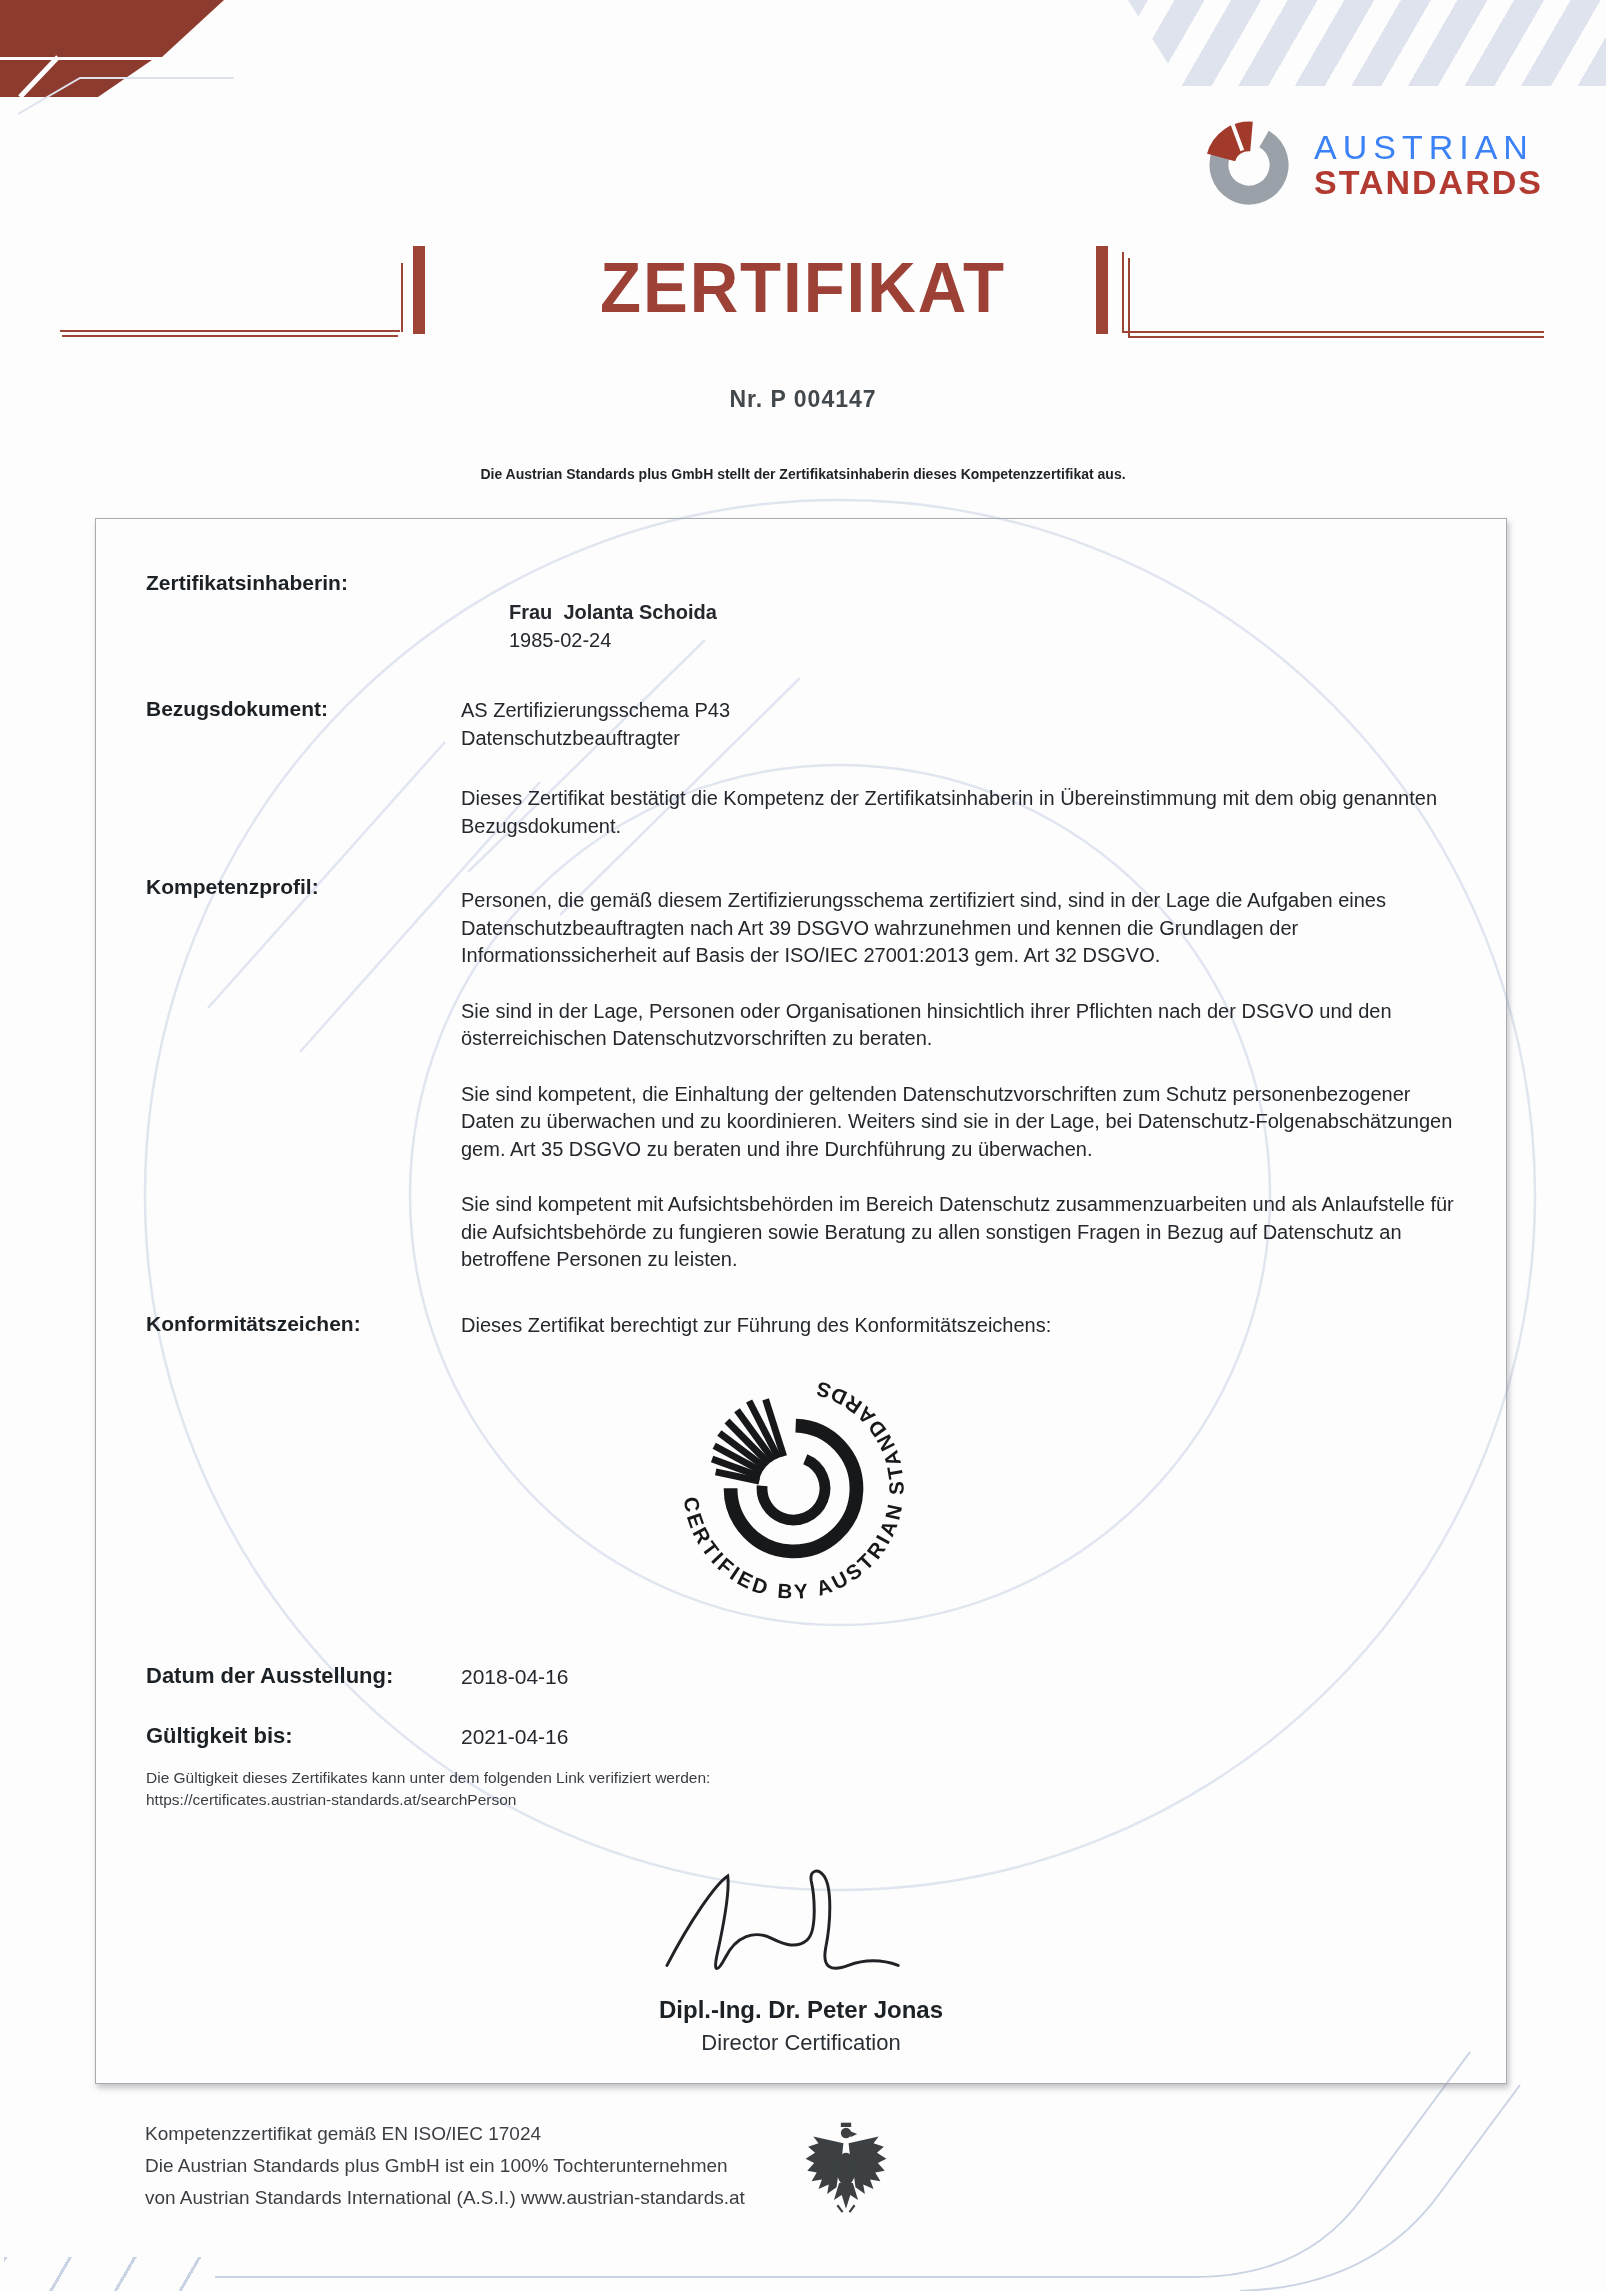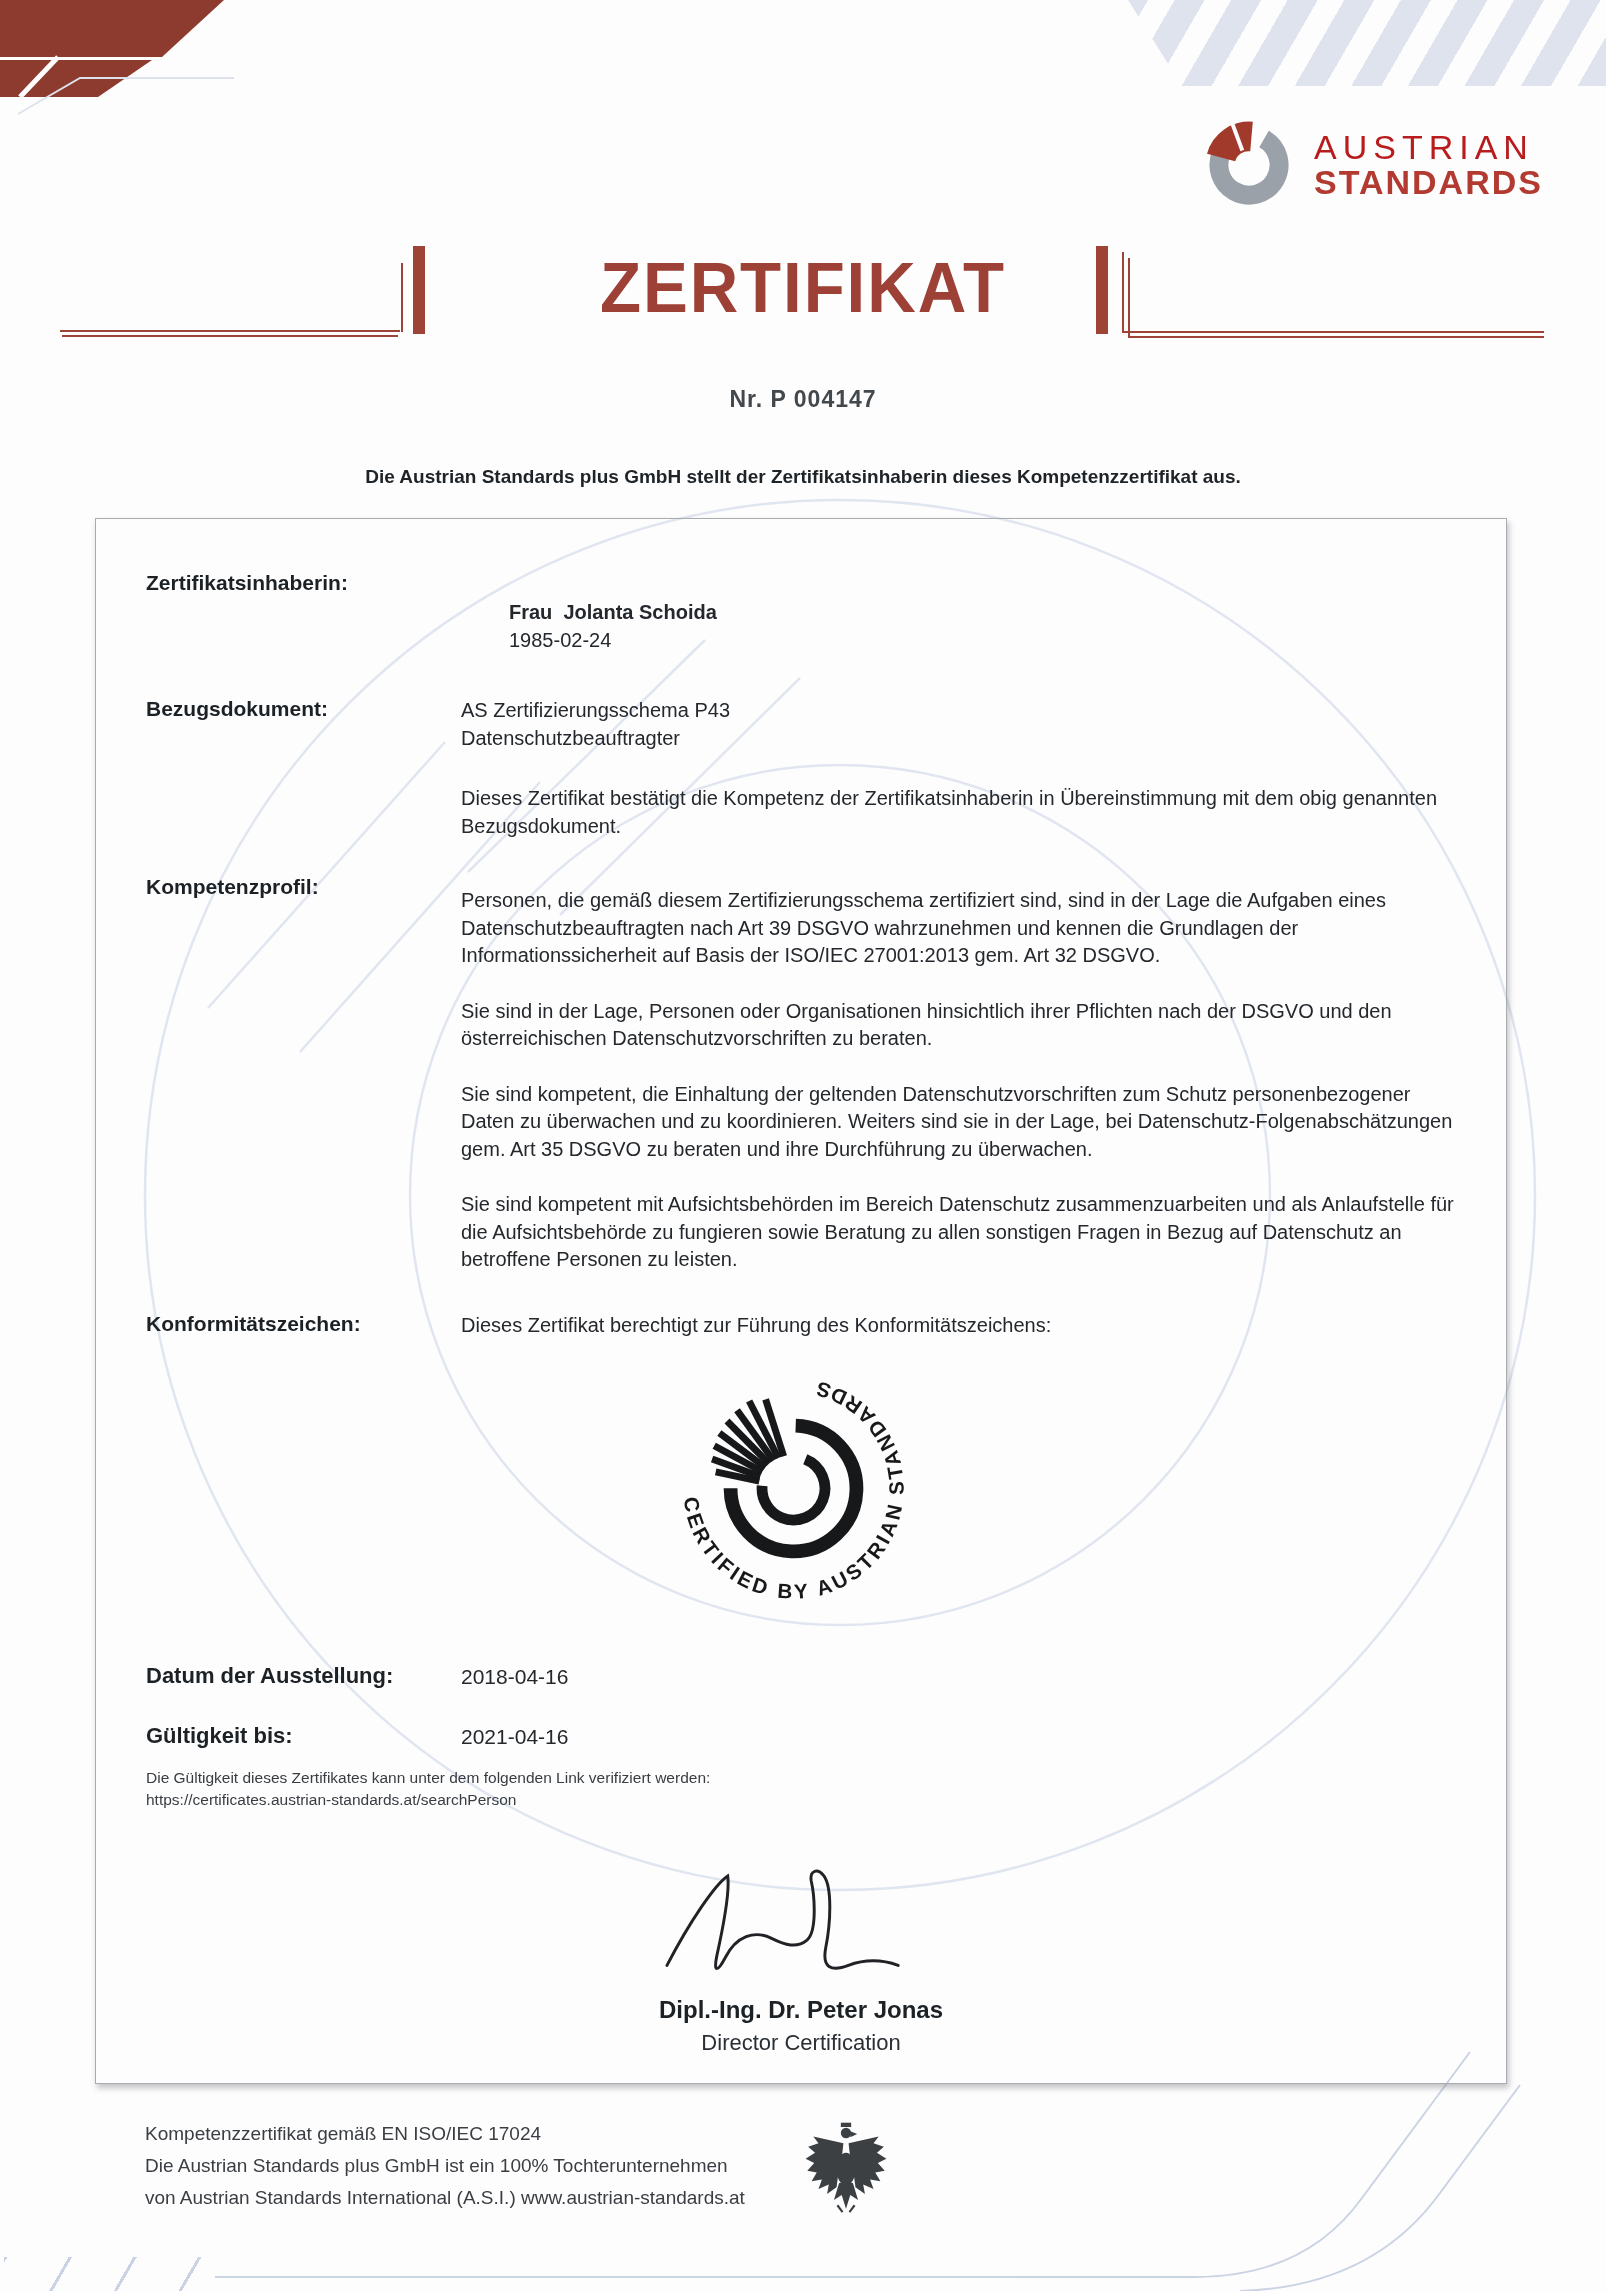--- a/index.html
+++ b/index.html
@@ -17,36 +17,36 @@
     clip-path:polygon(10px 0, 100% 0, 100% 100%, 64px 100%);
   }
   .bottom-hatch {
     position:absolute; left:4px; bottom:0; width:230px; height:34px; z-index:1;
     background:repeating-linear-gradient(120deg,#c9d3e4 0 3px, rgba(255,255,255,0) 3px 56px);
   }
   
   .brand { position:absolute; top:116px; left:1200px; z-index:3; display:flex; align-items:center; }
   .brand-icon { width:98px; height:98px; }
   .brand-text { margin-left:16px; line-height:1.02; }
-  .brand-line1 { font-size:34px; letter-spacing:6px; color:#b91c1c; font-weight:400; }
+  .brand-line1 { font-size:34px; letter-spacing:6px; color:#3b82f6; font-weight:400; }
   .brand-line2 { font-size:34px; letter-spacing:2px; color:#b23a30; font-weight:700; }
   
   .page-title {
     position:absolute; top:248px; left:0; width:100%; text-align:center; z-index:3;
     font-size:70px; font-weight:700; letter-spacing:2px; color:#9d4136;
     transform:scaleX(.96);
   }
   .orn { position:absolute; background:#9e4437; z-index:3; }
   .cert-number {
     position:absolute; top:386px; left:0; width:100%; text-align:center; z-index:3;
     font-size:23px; font-weight:700; letter-spacing:1px; color:#43484d;
   }
   .intro-line {
     position:absolute; top:466px; left:0; width:100%; text-align:center; z-index:3;
-    font-size:19px; font-weight:700; color:#1e2327;
+    font-size:14px; font-weight:700; color:#1e2327;
   }
   
   .cert-box {
     position:absolute; left:95px; top:518px; width:1412px; height:1566px; z-index:2;
     border:1.5px solid #a8acb0; background:rgba(255,255,255,0.0);
     box-shadow:2px 4px 6px rgba(90,90,100,.35);
   }
   .row { position:absolute; left:50px; right:38px; display:flex; }
   .lbl { width:315px; flex:none; font-weight:700; font-size:21px; color:#1c2125; }
   .val { flex:1; font-size:20px; line-height:27.5px; color:#24282c; }

